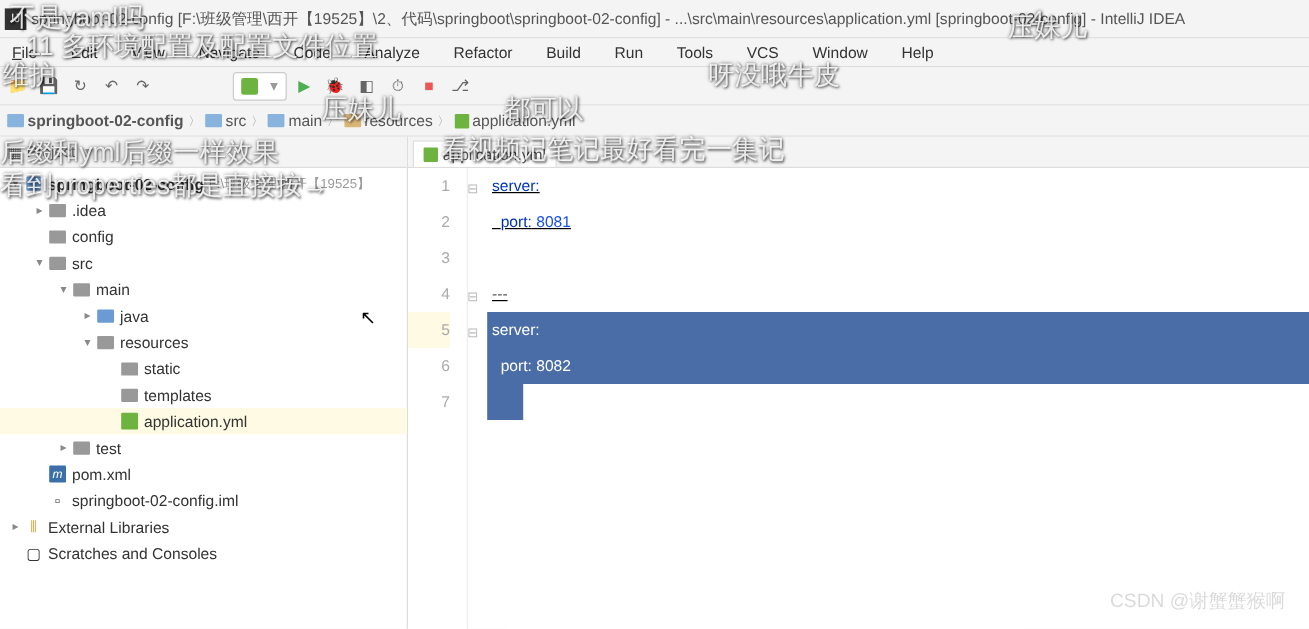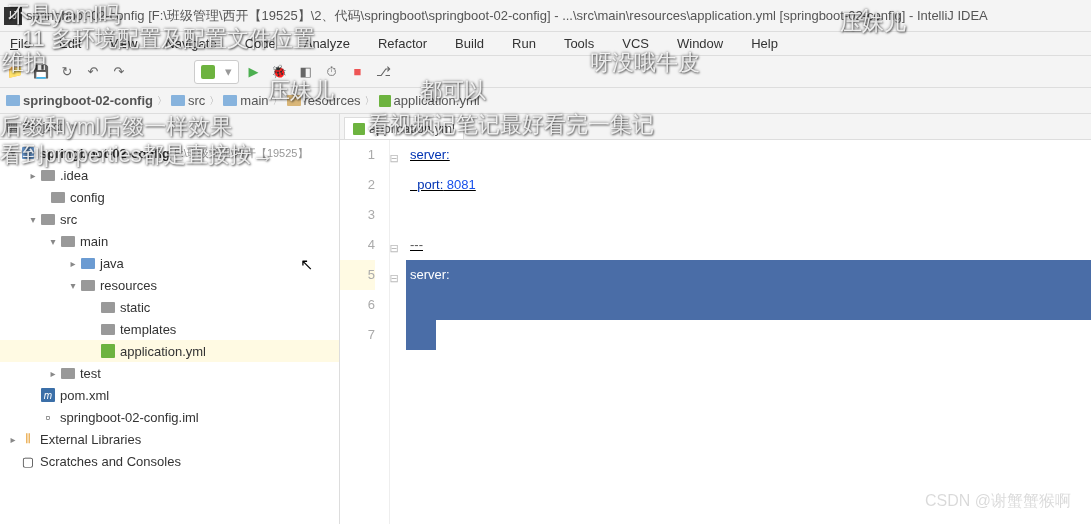--- a/index.html
+++ b/index.html
@@ -400,21 +400,21 @@
         <b>springboot-02-config</b>
         <span style="color:#999;margin-left:4px;font-size:11px">F:\班级管理\西开【19525】</span>
       </div>
       <div class="tree-node" style="padding-left:26px">
         <span class="tree-arrow right"></span>
         <span class="tree-icon">
             <span class="icon-folder"></span>
           </span>
         <span>.idea</span>
       </div>
-      <div class="tree-node" style="padding-left:36px">
+      <div class="tree-node" style="padding-left:26px">
         <span class="tree-arrow"></span>
         <span class="tree-icon">
             <span class="icon-folder"></span>
           </span>
         <span>config</span>
       </div>
       <div class="tree-node" style="padding-left:26px">
         <span class="tree-arrow down"></span>
         <span class="tree-icon">
             <span class="icon-folder"></span>
@@ -517,20 +517,21 @@
         <div class="fold-mark" style="top:93px">⊟</div>
         <div class="fold-mark" style="top:123px">⊟</div>
       </div>
       <div class="code">
         <div class="code-line"><span class="kw">server:</span></div>
         <div class="code-line">  <span class="kw">port:</span><span class="val"> 8081</span></div>
         <div class="code-line"></div>
         <div class="code-line"><span class="dash">---</span></div>
         <div class="sel-block" style="top:120px;height:60px">
           <div class="code-line"><span class="kw">server:</span></div>
+          <div class="code-line">  <span class="kw">port:</span><span class="val"> 8082</span></div>
         </div>
         <div class="sel-tail" style="top:180px"></div>
       </div>
     </div>
   </div>
 </div>
 
 <div class="cursor">↖</div>
 
 <div class="overlay" style="left:8px;top:0">不是yaml吗</div>

